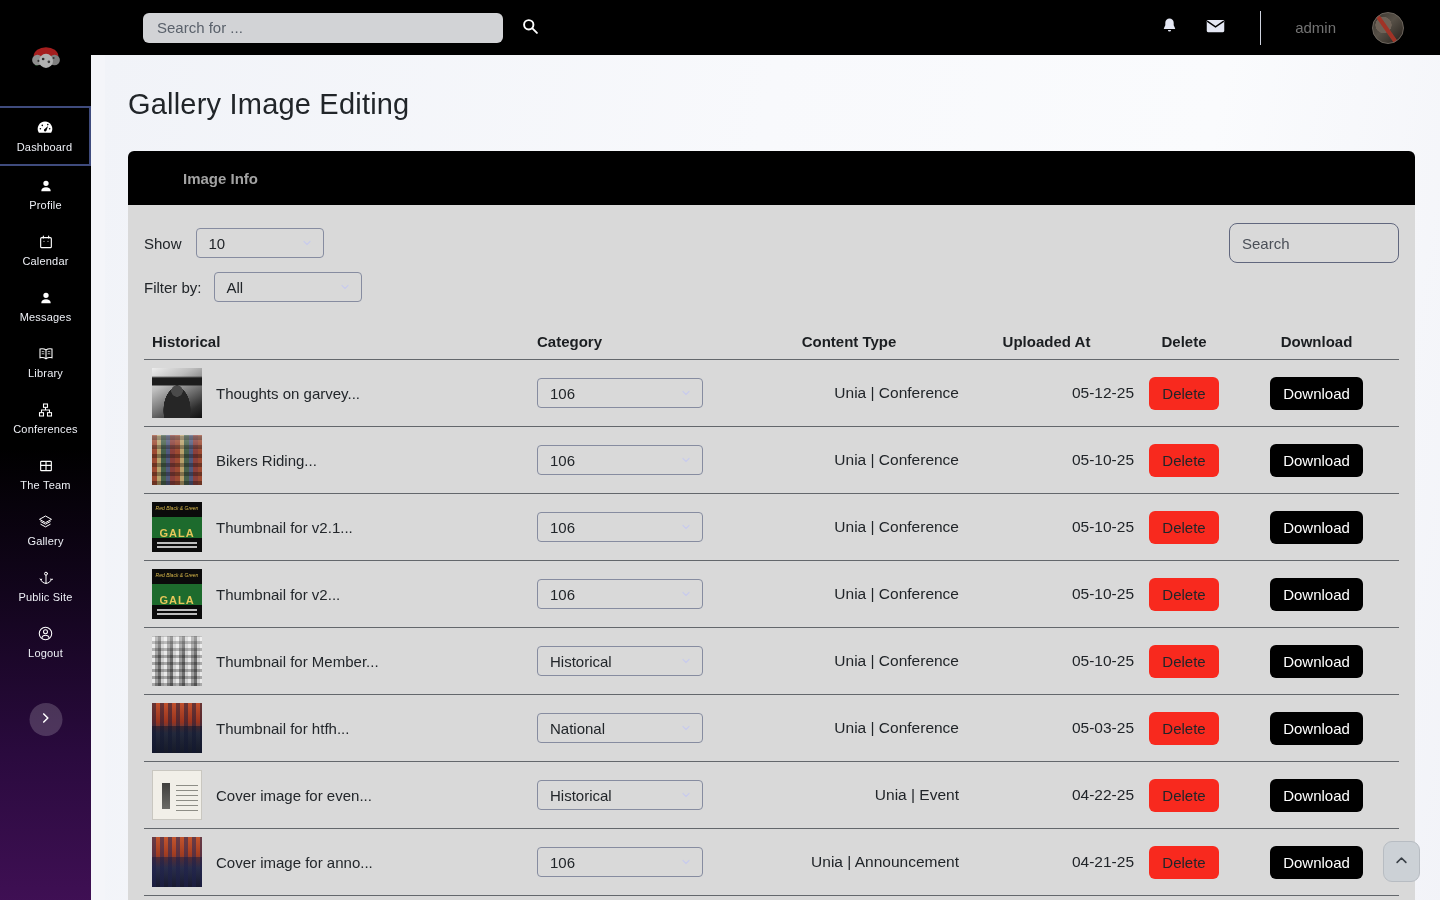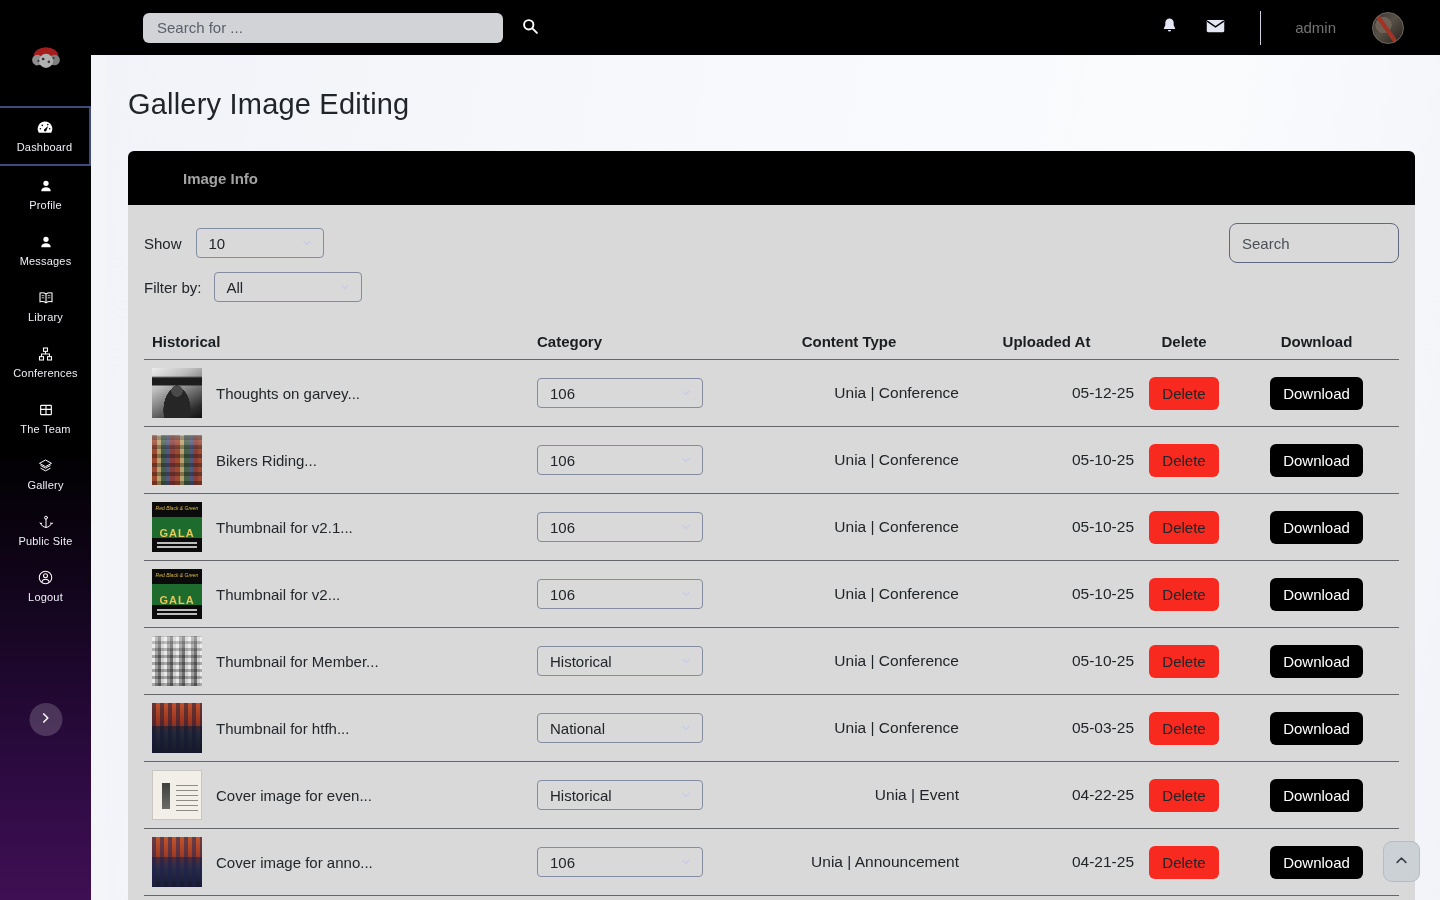--- a/index.html
+++ b/index.html
@@ -190,20 +190,31 @@
       <div class="side-item">
     <span class="s-icon">
           <svg width="16" height="16" viewBox="0 0 24 24" fill="currentColor">
             <path d="M12 12a4 4 0 1 0 0-8 4 4 0 0 0 0 8zm0 2c-4.2 0-7 2.2-7 5.2V20h14v-.8c0-3-2.8-5.2-7-5.2z"></path>
           </svg>
         </span>
     <span class="s-label">Profile</span>
   </div>
       <div class="side-item">
     <span class="s-icon">
+          <svg width="16" height="16" viewBox="0 0 24 24" fill="none" stroke="currentColor" stroke-width="1.7">
+            <path d="M8 3v3m8-3v3" stroke-linecap="round"></path>
+            <rect x="4" y="5.5" width="16" height="15" rx="1.5"></rect>
+            <circle cx="9" cy="11" r="0.8" fill="currentColor" stroke="none"></circle>
+            <circle cx="15" cy="11" r="0.8" fill="currentColor" stroke="none"></circle>
+          </svg>
+        </span>
+    <span class="s-label">Calendar</span>
+  </div>
+      <div class="side-item">
+    <span class="s-icon">
           <svg width="16" height="16" viewBox="0 0 24 24" fill="currentColor">
             <path d="M12 12a4 4 0 1 0 0-8 4 4 0 0 0 0 8zm0 2c-4.2 0-7 2.2-7 5.2V20h14v-.8c0-3-2.8-5.2-7-5.2z"></path>
           </svg>
         </span>
     <span class="s-label">Messages</span>
   </div>
       <div class="side-item">
     <span class="s-icon">
           <svg width="18" height="16" viewBox="0 0 24 24" fill="none" stroke="currentColor" stroke-width="1.6">
             <path d="M12 6c-1.5-1.3-3.7-2-6-2-1 0-2 .1-3 .4v13.2c1-.3 2-.4 3-.4 2.3 0 4.5.7 6 2 1.5-1.3 3.7-2 6-2 1 0 2 .1 3 .4V4.4c-1-.3-2-.4-3-.4-2.3 0-4.5.7-6 2zm0 0v13"></path>

